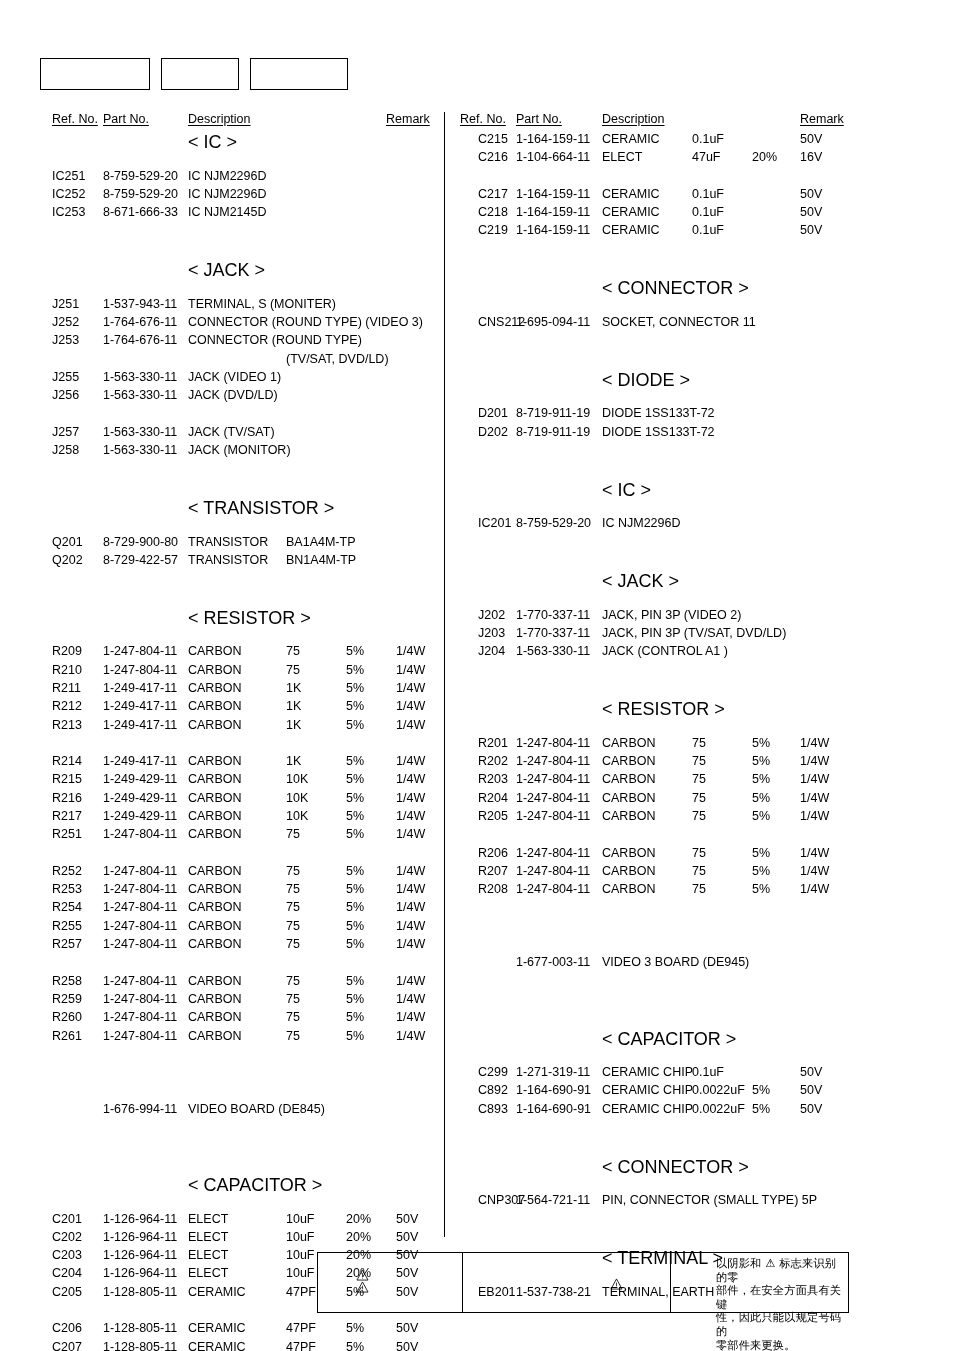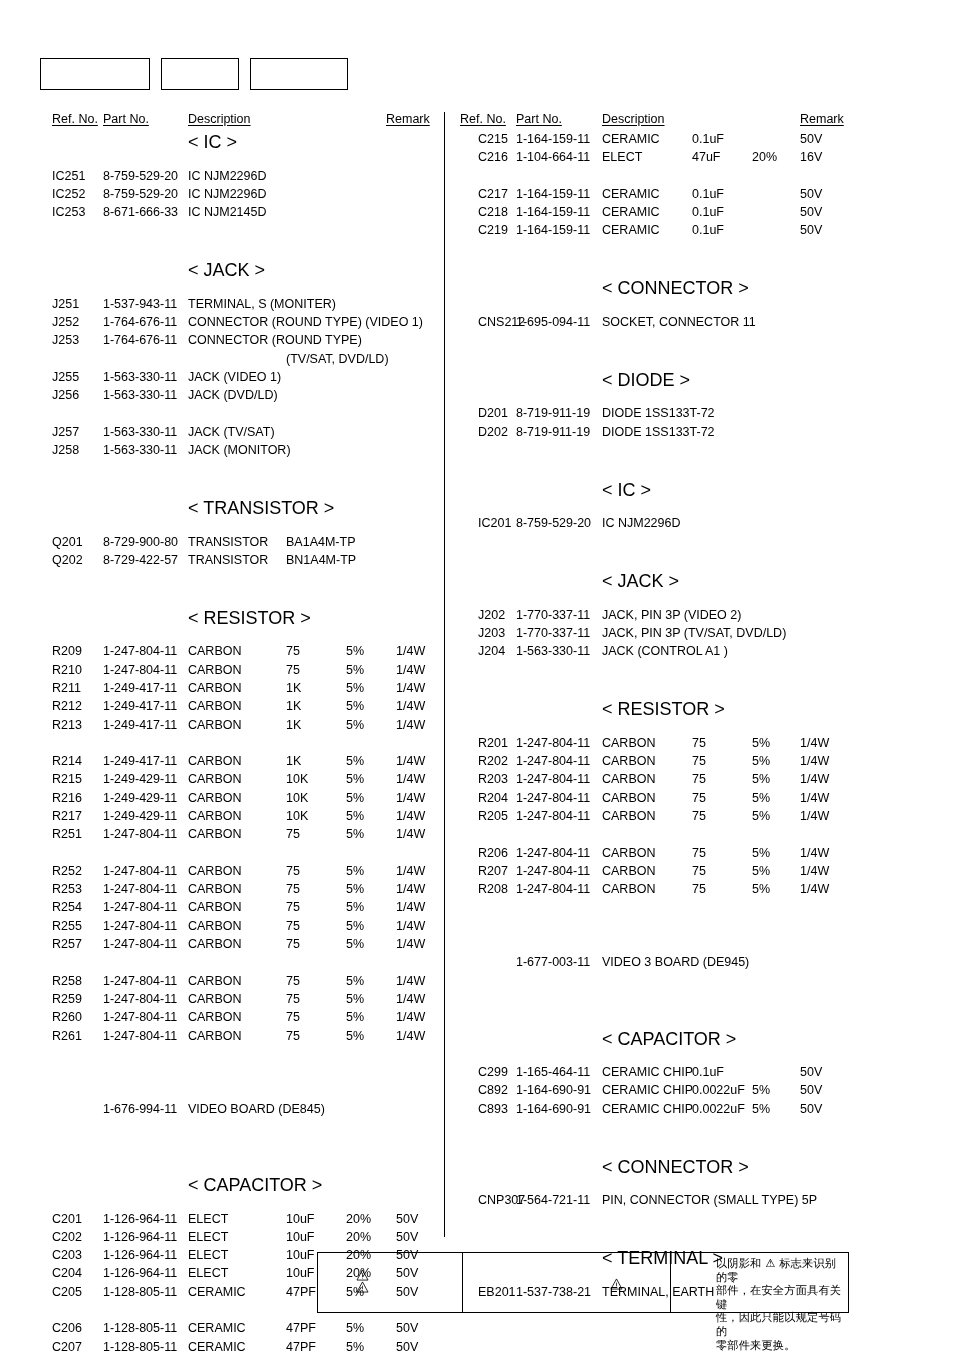--- a/index.html
+++ b/index.html
@@ -202,21 +202,21 @@
         </div>
         <div class="gap"></div>
         <div class="row">
           <span class="c-ref">J251</span>
           <span class="c-part">1-537-943-11</span>
           <span class="c-desc">TERMINAL, S (MONITER)</span>
         </div>
         <div class="row">
           <span class="c-ref">J252</span>
           <span class="c-part">1-764-676-11</span>
-          <span class="c-desc">CONNECTOR (ROUND TYPE) (VIDEO 1)</span>
+          <span class="c-desc">CONNECTOR (ROUND TYPE) (VIDEO 3)</span>
         </div>
         <div class="row">
           <span class="c-ref">J253</span>
           <span class="c-part">1-764-676-11</span>
           <span class="c-desc">CONNECTOR (ROUND TYPE)</span>
         </div>
         <div class="row">
           <span class="c-cont">(TV/SAT, DVD/LD)</span>
         </div>
         <div class="row">
@@ -666,21 +666,21 @@
           <span class="c-desc">VIDEO 3 BOARD (DE945)</span>
         </div>
         <div class="gap2"></div>
         <div class="gap"></div>
         <div class="row">
           <span class="c-sect sect">&lt; CAPACITOR &gt;</span>
         </div>
         <div class="gap"></div>
         <div class="row">
           <span class="c-ref">C299</span>
-          <span class="c-part">1-165-464-11</span>
+          <span class="c-part">1-271-319-11</span>
           <span class="c-desc">CERAMIC CHIP</span>
           <span class="c-val">0.1uF</span>
           <span class="c-rat">50V</span>
         </div>
         <div class="row">
           <span class="c-ref">C892</span>
           <span class="c-part">1-164-690-91</span>
           <span class="c-desc">CERAMIC CHIP</span>
           <span class="c-val">0.0022uF</span>
           <span class="c-tol">5%</span>

